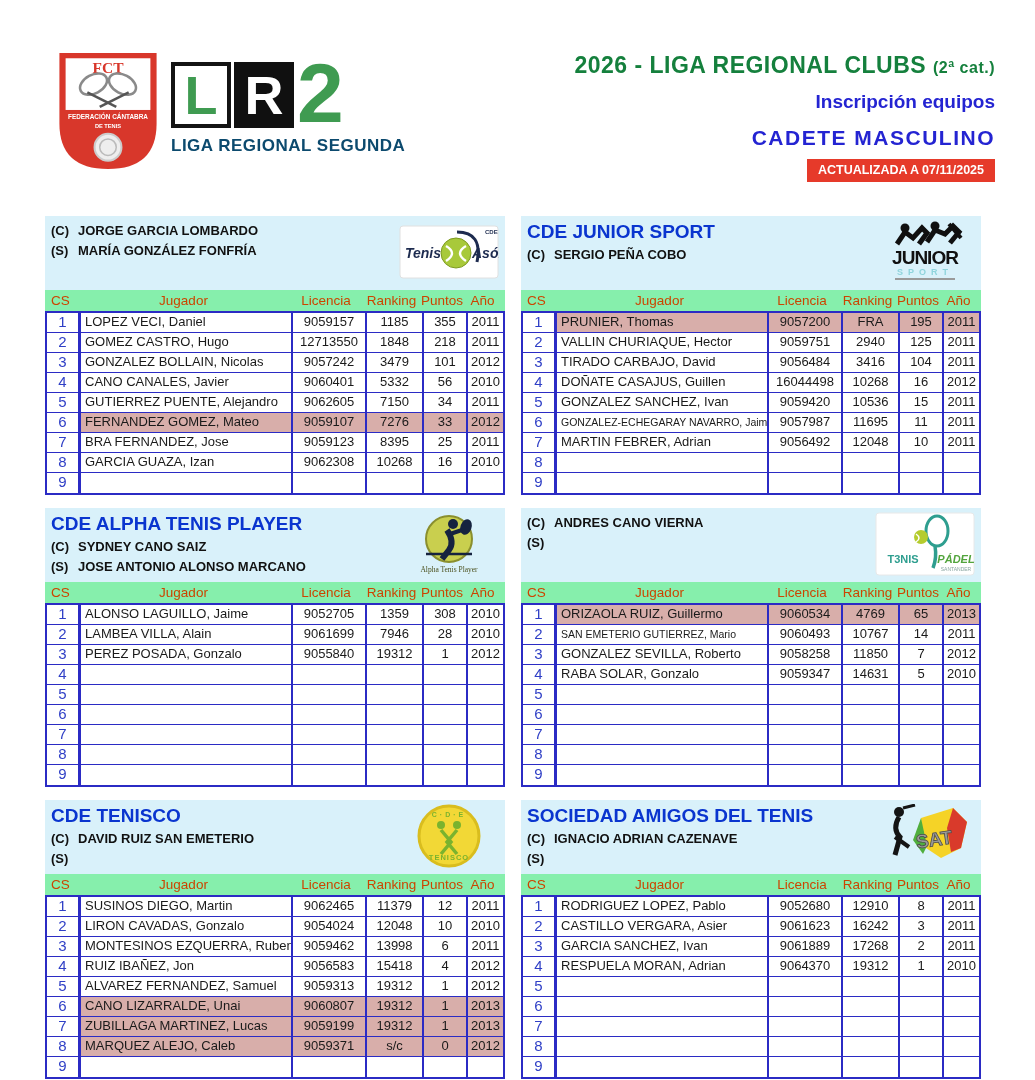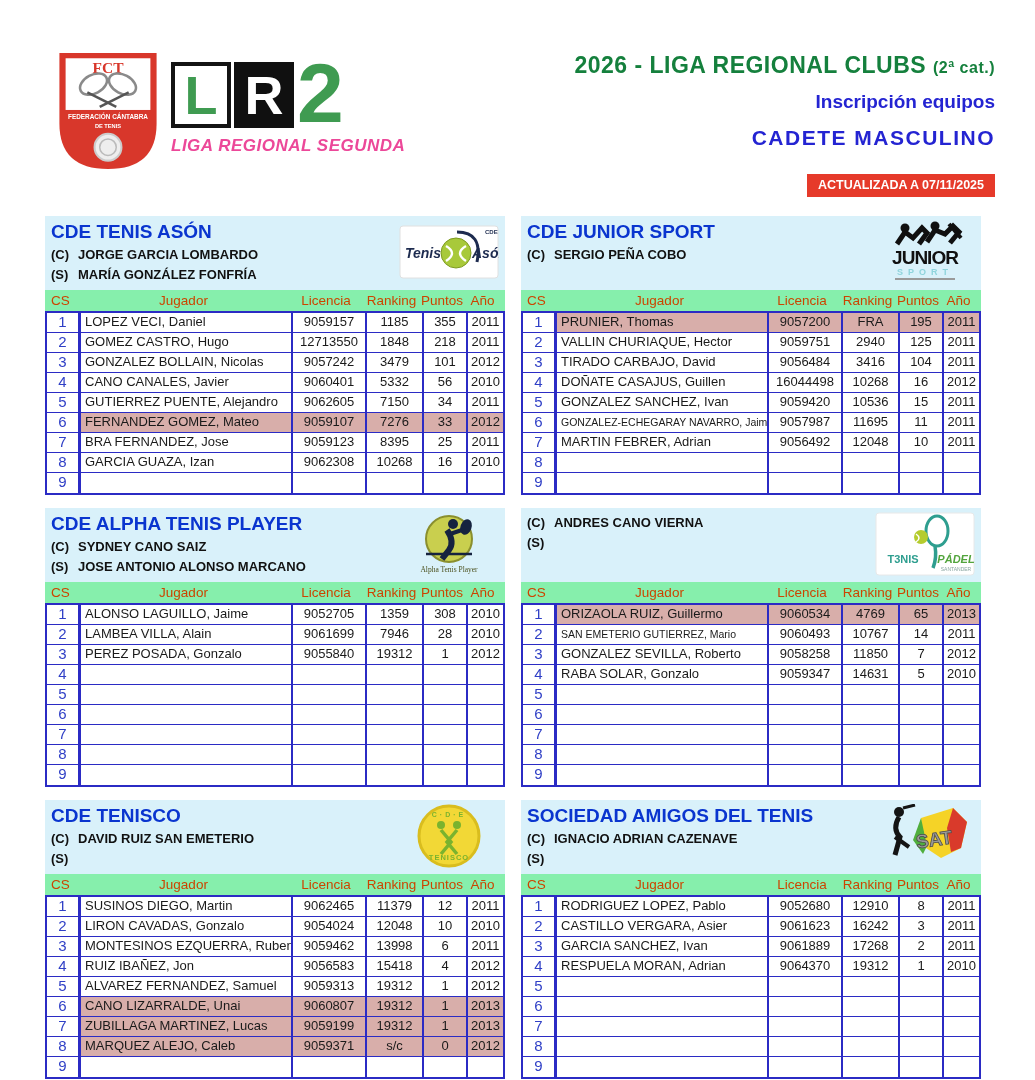--- a/index.html
+++ b/index.html
@@ -11,28 +11,28 @@
   .page-header { position:relative; margin:50px 40px 0 55px; height:152px; }
   .brand { display:flex; align-items:flex-start; }
   .shield-wrap { width:106px; height:122px; }
   .lr2 { margin-left:10px; margin-top:12px; }
   .lr2-row { display:flex; align-items:flex-start; }
   .lr2-box { width:60px; height:66px; display:flex; align-items:center; justify-content:center;
              font-weight:bold; font-size:54px; box-sizing:border-box; }
   .lr2-box-l { background:#fff; border:4px solid #141414; color:#3f9b51; }
   .lr2-box-r { background:#101010; border:4px solid #101010; color:#fff; margin-left:3px; }
   .lr2-two  { color:#3f9b51; font-size:84px; font-weight:bold; line-height:62px; margin-left:3px; }
-  .lr2-sub  { color:#ec4899; font-weight:bold; font-size:17px; margin-top:8px; letter-spacing:0.5px;font-style:italic; }
+  .lr2-sub  { color:#0c4a6e; font-weight:bold; font-size:17px; margin-top:8px; letter-spacing:0.5px; }
   .titles { position:absolute; top:2px; right:0; text-align:right; }
   .title-line { color:#15803d; font-weight:bold; font-size:23px; letter-spacing:0.5px; }
   .title-cat  { font-size:16px; }
   .subtitle1 { color:#2424d2; font-weight:bold; font-size:19px; margin-top:12px; }
   .subtitle2 { color:#2424d2; font-weight:bold; font-size:21px; margin-top:13px; letter-spacing:1.5px; }
   .badge { display:inline-block; background:#e63a2a; color:#fff; font-weight:bold;
-           font-size:12.5px; padding:4px 11px 5px 11px; margin-top:24px; }
+           font-size:12.5px; padding:4px 11px 5px 11px; margin-top:9px; }
   
   .clubs { display:grid; grid-template-columns:460px 460px; column-gap:16px; row-gap:13px;
            margin:14px 0 0 45px; }
   .club-head { position:relative; background:#d9f1fa; height:74px; padding:5px 6px 0 6px;
                box-sizing:border-box; }
   .club-name { margin:0 0 2px 0; color:#0a35cf; font-size:19px; font-weight:bold; }
   .official { font-size:13px; font-weight:bold; color:#111; line-height:1.55; display:flex; }
   .official .role { width:27px; flex:none; }
   .club-logo { position:absolute; top:4px; right:6px; width:100px; height:64px;
                display:flex; align-items:center; justify-content:center; }
@@ -88,21 +88,20 @@
     </div>
     <div class="subtitle1">Inscripción equipos</div>
     <div class="subtitle2">CADETE MASCULINO</div>
     <div class="badge">ACTUALIZADA A 07/11/2025</div>
   </div>
 </div>
 
 <div class="clubs" id="clubs-grid">
     <section class="club">
     <div class="club-head">
-      <h2 class="club-name">CDE TENIS ASÓN</h2>
       <div class="official">
         <span class="role">(C)</span>
         <span class="person">JORGE GARCIA LOMBARDO</span>
       </div>
       <div class="official">
         <span class="role">(S)</span>
         <span class="person">MARÍA GONZÁLEZ FONFRÍA</span>
       </div>
       <div class="club-logo">
     <svg viewBox="0 0 100 64" width="100" height="64">

